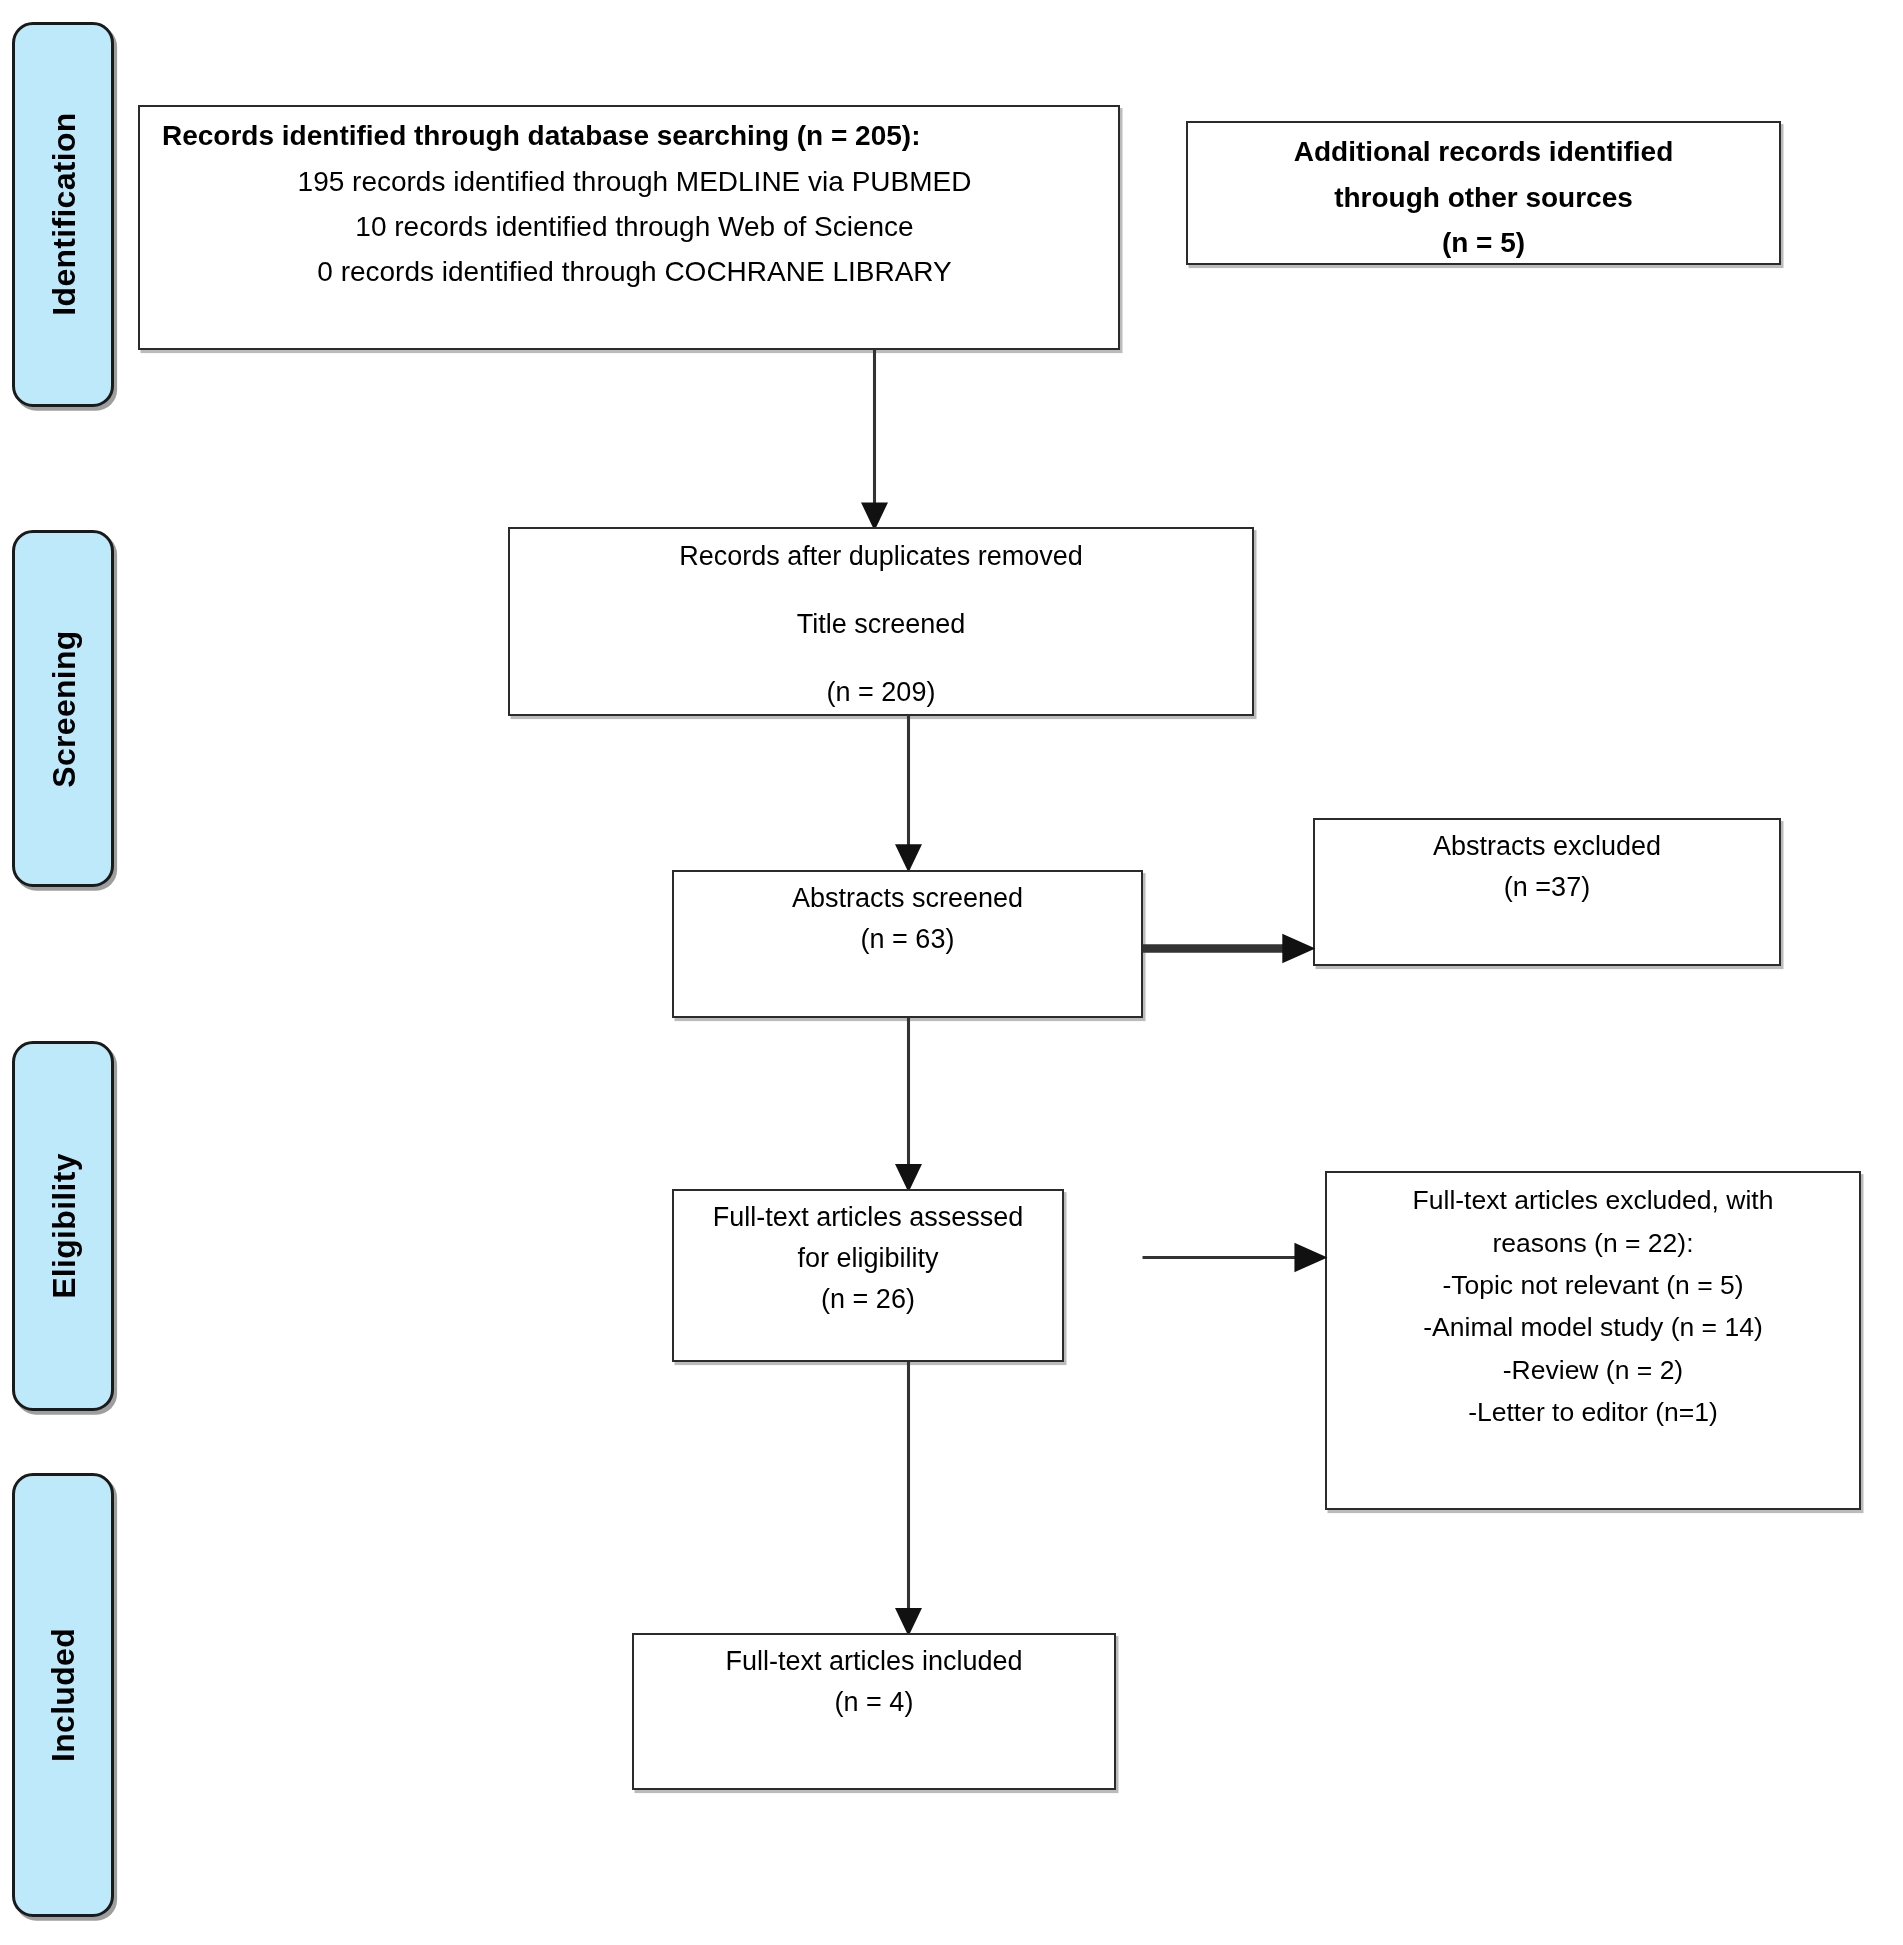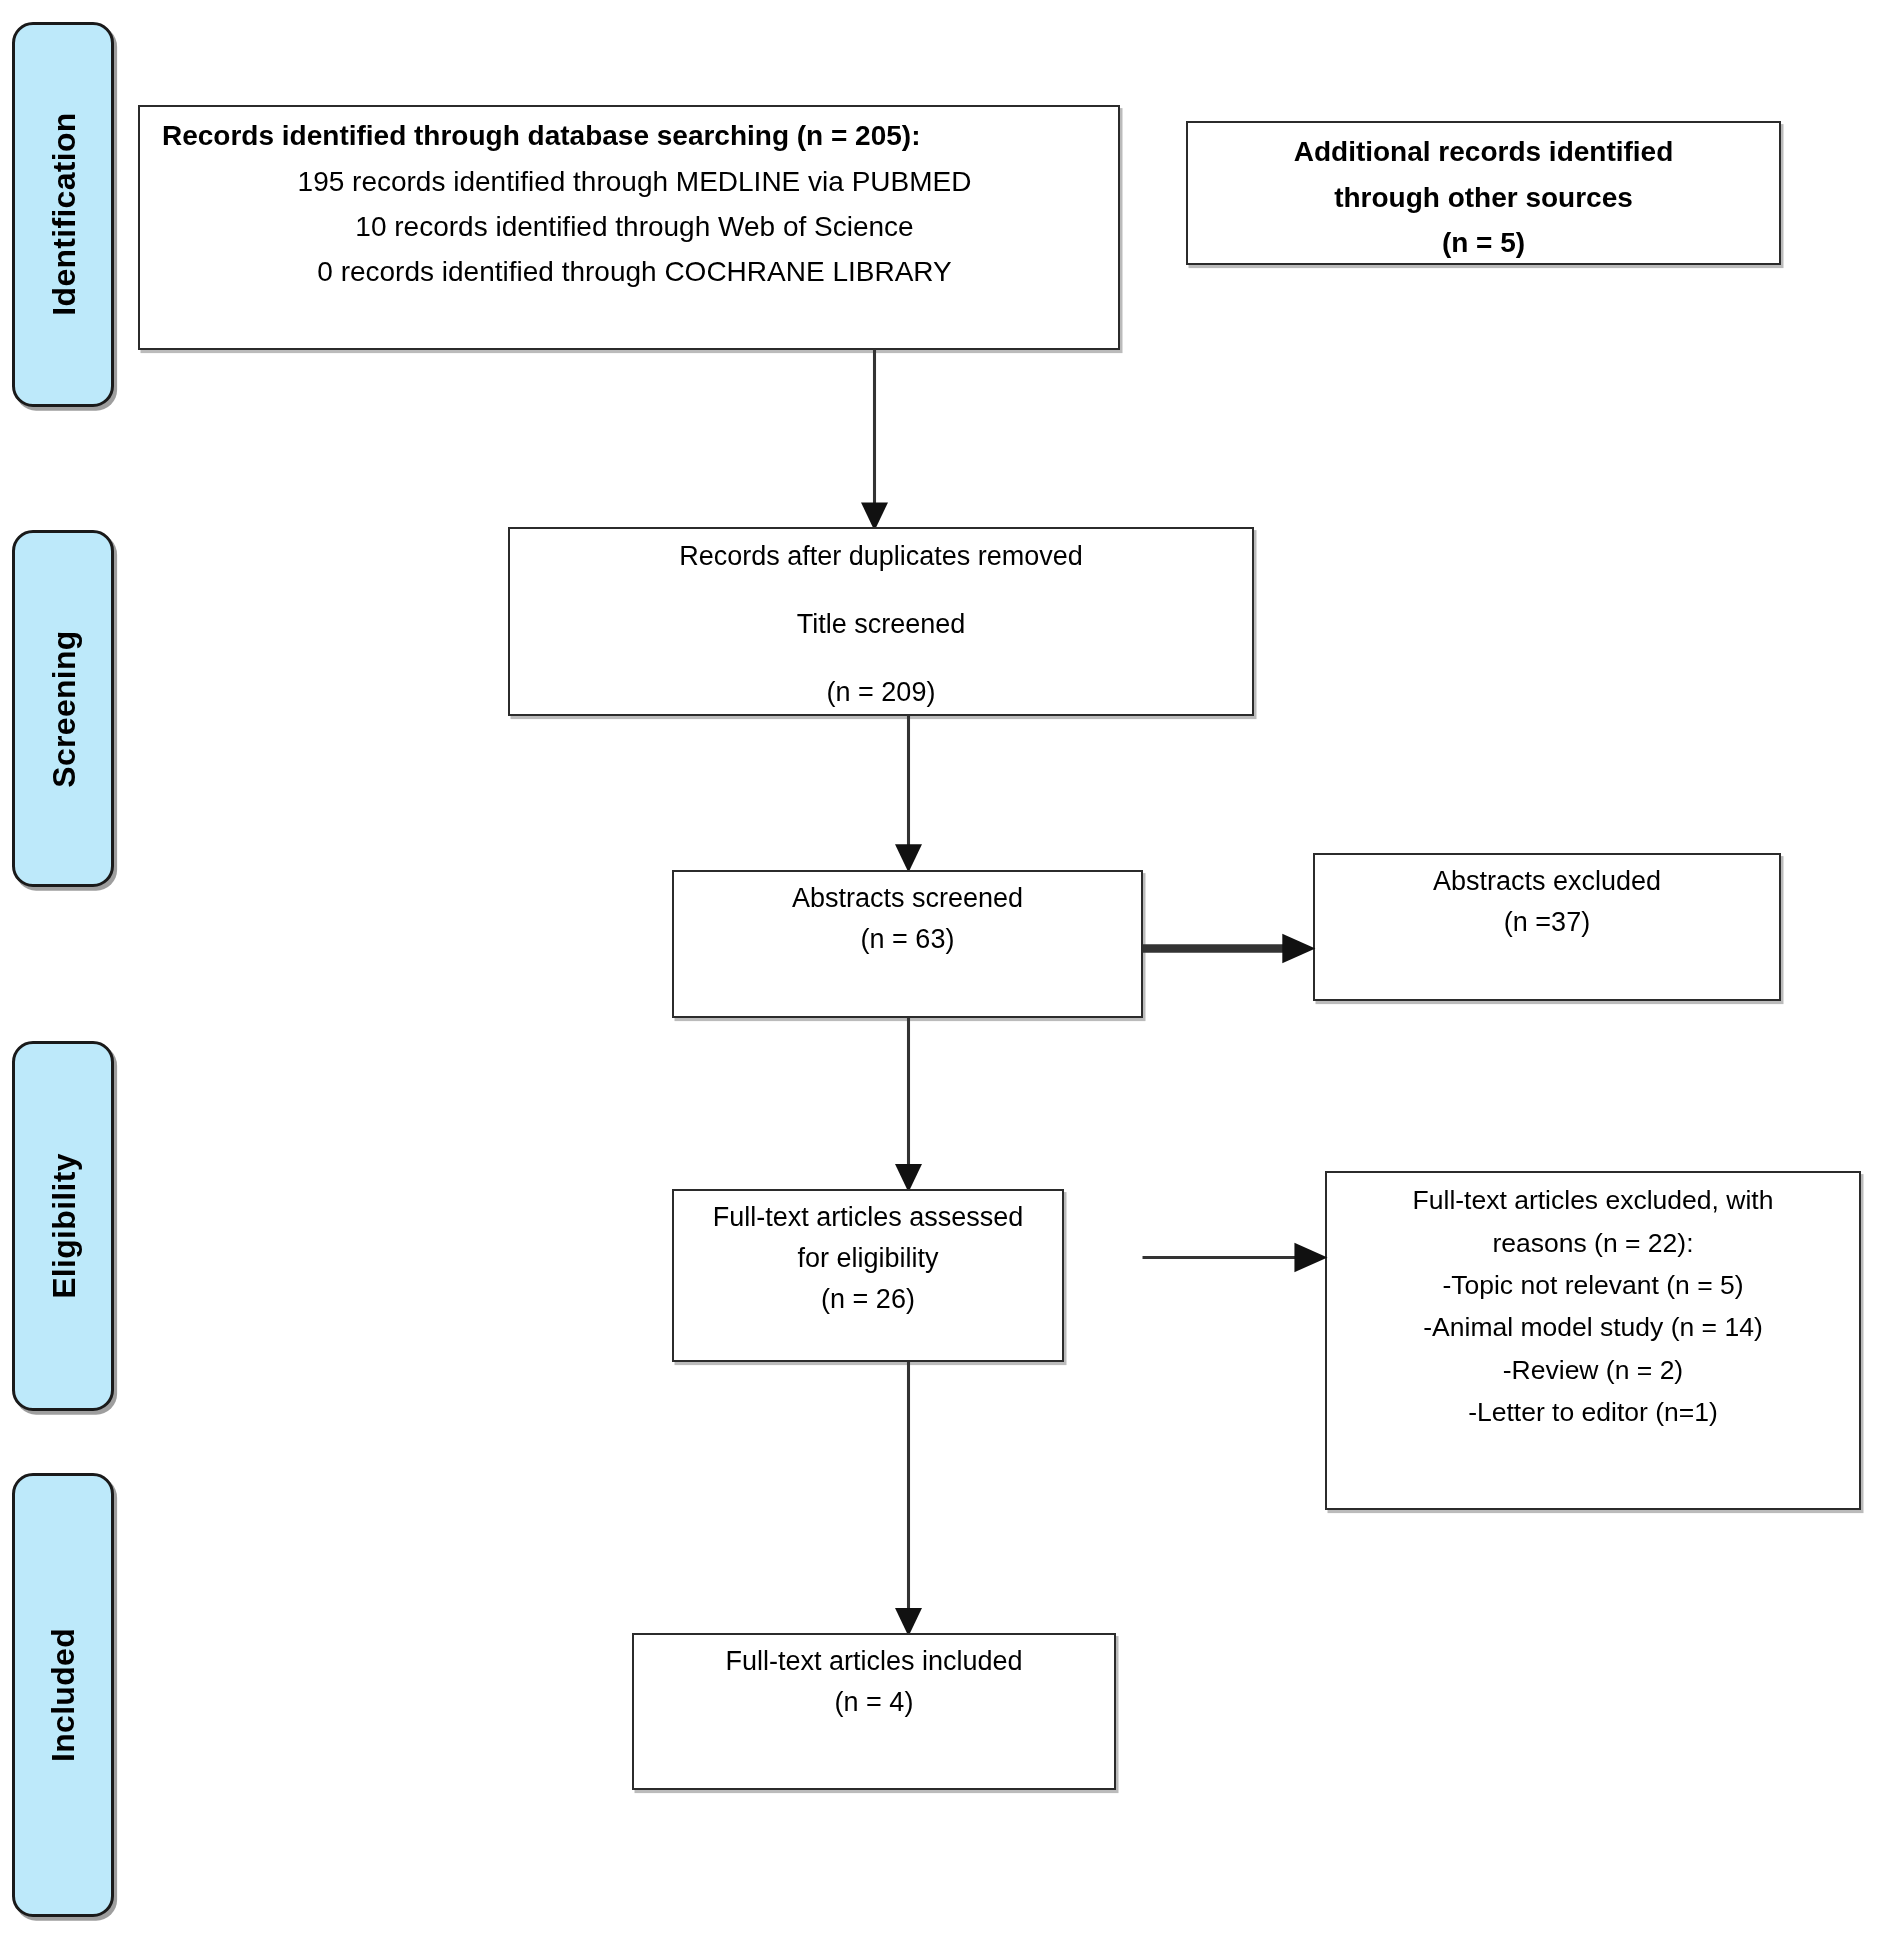--- a/index.html
+++ b/index.html
@@ -137,21 +137,21 @@
   <svg class="connector" style="left:884px; top:715px; width:49px; height:158px;" viewBox="0 0 80 256">
     <line x1="40" y1="0" x2="40" y2="215"></line>
     <polygon points="18,210 62,210 40,256"></polygon>
   </svg>
 
   <div class="flow-box" id="box-abstracts-screened" style="left:672px; top:870px; width:471px; height:148px;">
     <span class="line">Abstracts screened</span>
     <span class="line">(n = 63)</span>
   </div>
 
-  <div class="flow-box" id="box-abstracts-excluded" style="left:1313px; top:853px; width:468px; height:148px;">
+  <div class="flow-box" id="box-abstracts-excluded" style="left:1313px; top:818px; width:468px; height:148px;">
     <span class="line">Abstracts excluded</span>
     <span class="line">(n =37)</span>
   </div>
 
   <svg class="connector thick" style="left:1142px; top:924px; width:174px; height:49px;" viewBox="0 0 282 80">
     <line x1="0" y1="40" x2="232" y2="40"></line>
     <polygon points="228,16 228,64 282,40"></polygon>
   </svg>
 
   <svg class="connector" style="left:884px; top:1017px; width:49px; height:176px;" viewBox="0 0 80 285">

